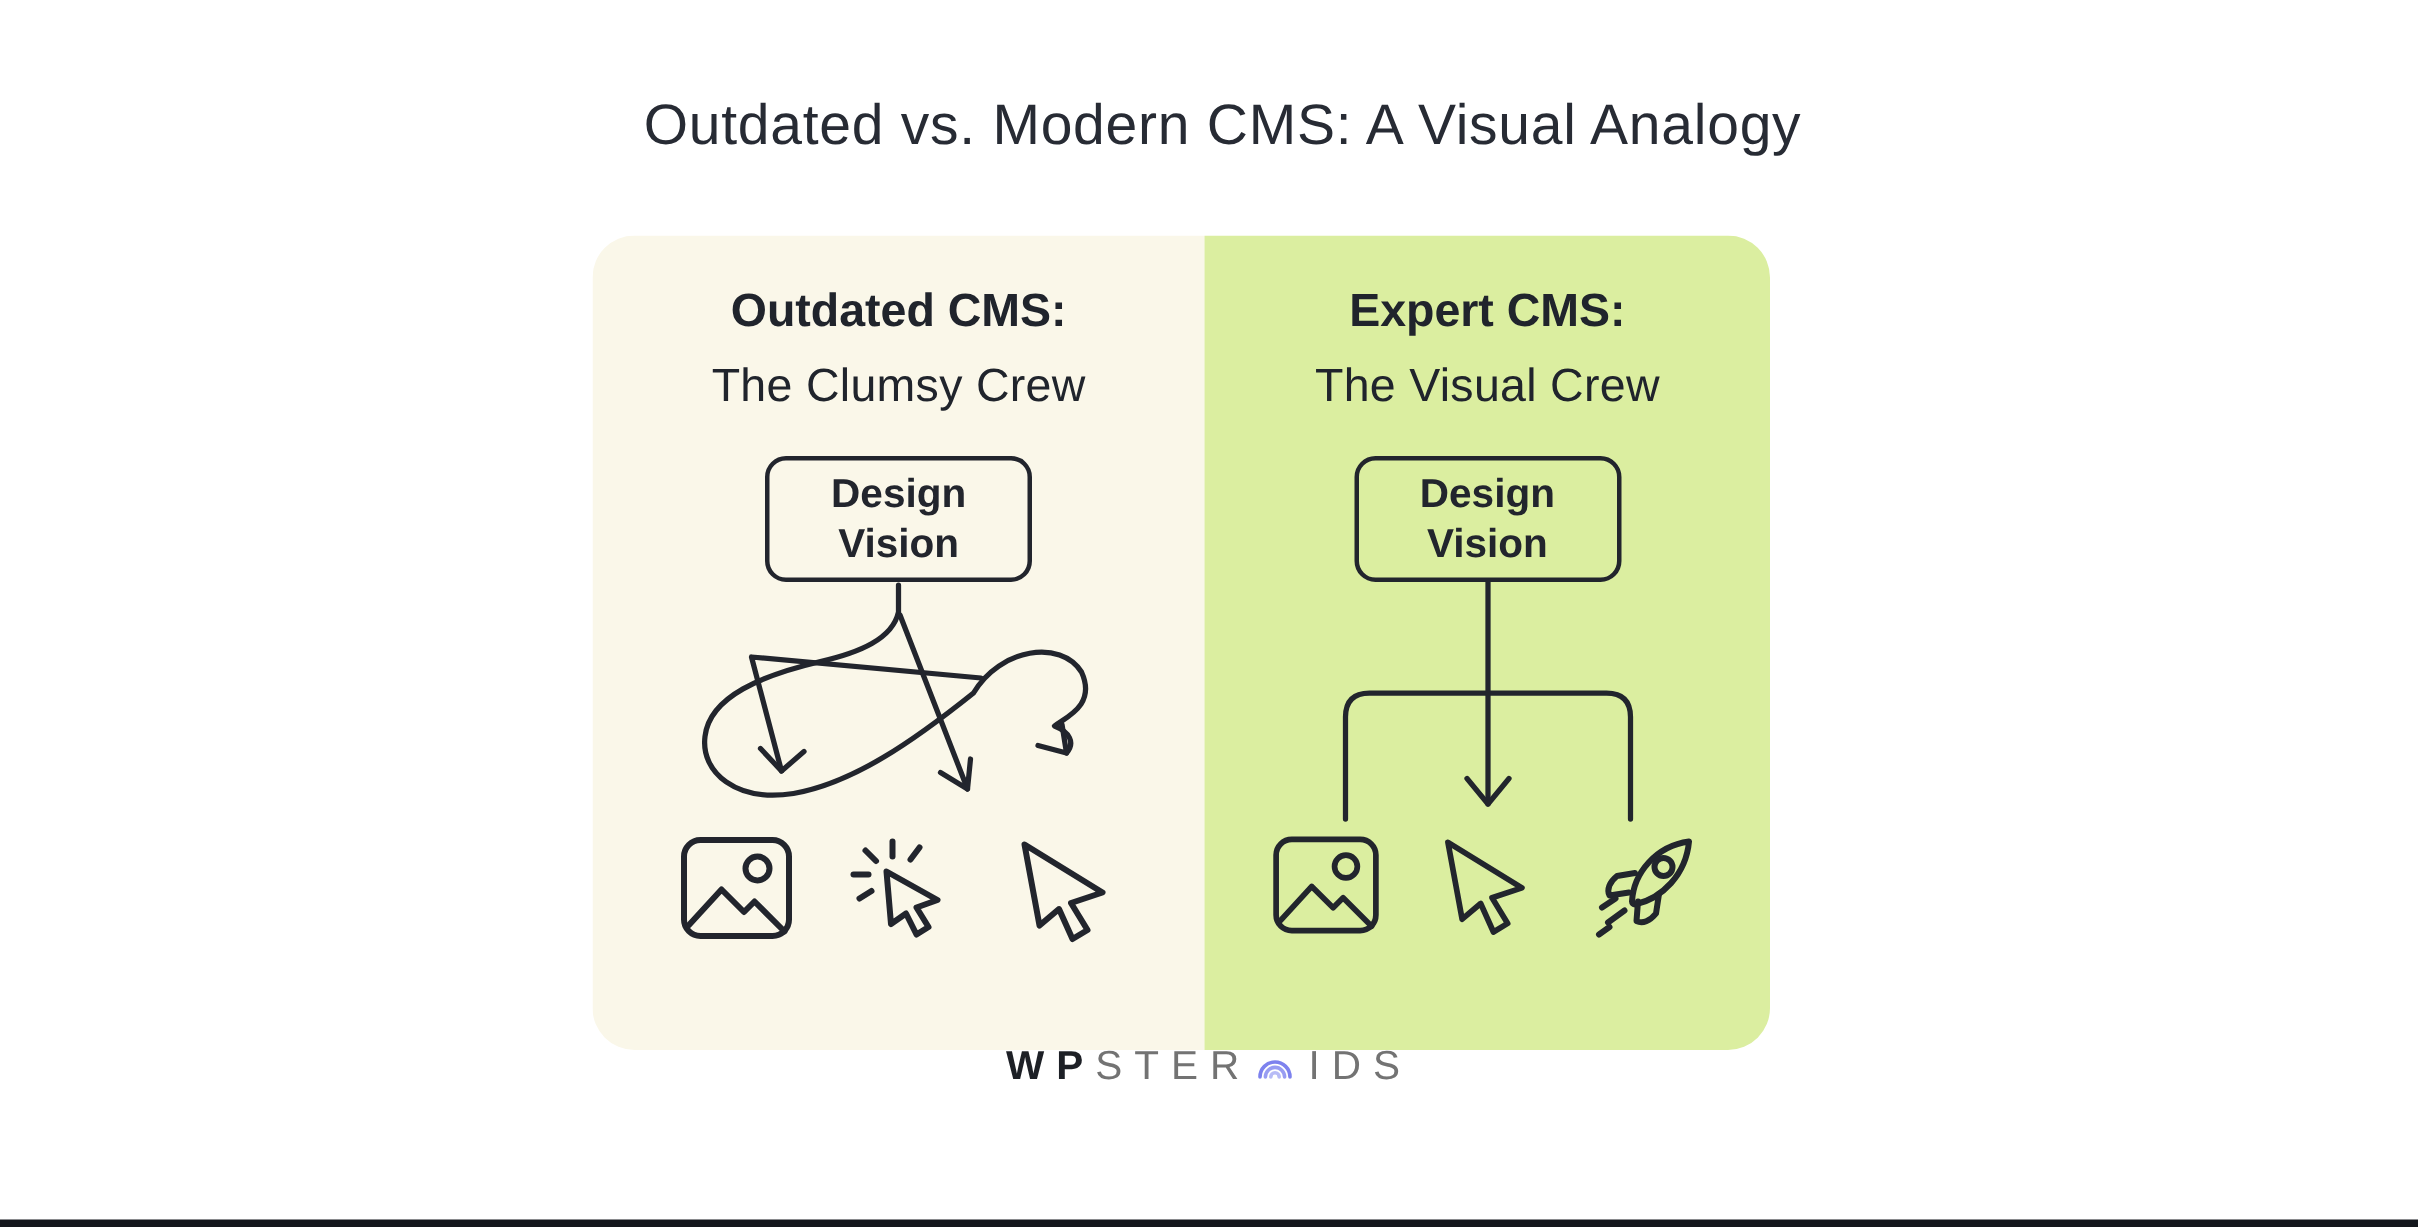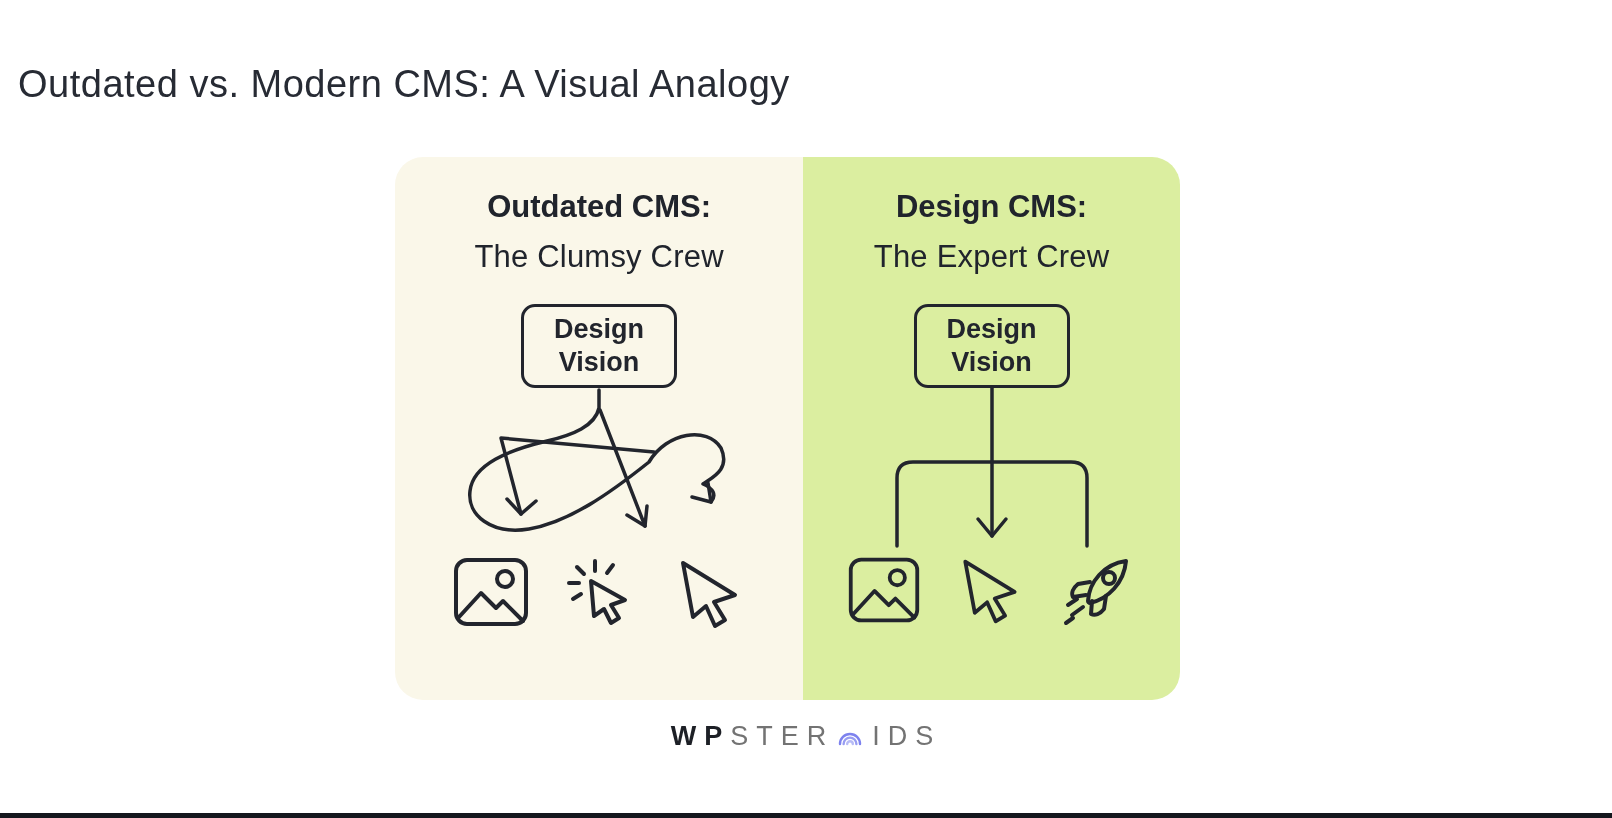--- a/index.html
+++ b/index.html
@@ -1,45 +1,45 @@
 <!DOCTYPE html>
 <html><head>
 <meta charset="utf-8">
 <style>
   html,body{margin:0;padding:0;background:#ffffff;}
   .stage{
     position:relative;width:1612px;height:818px;overflow:hidden;background:#ffffff;
     font-family:"Liberation Sans",sans-serif;color:#22252d;
   }
   .page-title{
-    position:absolute;top:63px;left:18px;right:0;text-align:left;
+    position:absolute;top:63px;left:18px;right:0;text-align:center;
     font-size:38px;font-weight:400;color:#272b34;letter-spacing:0.5px;
   }
   .card{
     position:absolute;left:395px;top:157px;width:785px;height:543px;
     border-radius:28px;overflow:hidden;display:flex;
   }
   .panel{height:100%;display:flex;flex-direction:column;align-items:center;box-sizing:border-box;}
   .panel.outdated{width:52%;background:#faf7e9;}
   .panel.modern{width:48%;background:#dbeea0;}
   .panel-heading{margin-top:32px;text-align:center;font-size:31px;line-height:1.16;color:#20242c;}
   .h-bold{display:block;font-weight:700;}
   .h-reg{display:block;font-weight:400;letter-spacing:0.2px;margin-top:14px;}
   .dv-box{
-    margin-top:29px;width:156px;height:84px;border:3px solid #22252d;border-radius:14px;
+    margin-top:29px;width:178px;height:84px;border:3px solid #22252d;border-radius:14px;
     display:flex;flex-direction:column;justify-content:center;align-items:center;
     font-size:27px;font-weight:700;line-height:1.22;box-sizing:border-box;text-align:center;
   }
   .flow-svg{display:block;}
   .icons-row{display:flex;align-items:flex-start;margin-top:5px;}
   .icons-row.left{gap:30px;}
   .icons-row.right{gap:30px;}
   .icon{display:block;}
   .footer-logo{
-    position:absolute;top:721px;left:0;right:0;
+    position:absolute;top:695px;left:0;right:0;
     display:flex;justify-content:center;align-items:center;
     font-size:27px;letter-spacing:8px;color:#2b2e37;
   }
   .logo-bold{font-weight:700;color:#1d2026;}
   .logo-light{font-weight:400;color:#737373;}
   .logo-arcs{margin:4px 8px 0 2px;display:block;}
   .bottom-strip{position:absolute;left:0;bottom:0;width:100%;height:5px;background:#14171d;}
   svg{overflow:visible;}
 </style>
 </head>
@@ -89,22 +89,22 @@
         </svg>
 
         <svg class="icon" width="78" height="76" viewBox="0 0 78 76" fill="none" stroke="#22252d" stroke-width="4" stroke-linecap="round" stroke-linejoin="round">
           <path d="M14,8 L66,40 L45,47 L56,65 L46,71 L37,51 L24,62 Z"></path>
         </svg>
       </div>
     </div>
 
     <div class="panel modern">
       <div class="panel-heading">
-        <span class="h-bold">Design CMS:</span>
-        <span class="h-reg">The Expert Crew</span>
+        <span class="h-bold">Expert CMS:</span>
+        <span class="h-reg">The Visual Crew</span>
       </div>
 
       <div class="dv-box">
         <span>Design</span>
         <span>Vision</span>
       </div>
 
       <svg class="flow-svg" width="380" height="160" viewBox="0 0 380 160" fill="none" stroke="#22252d" stroke-width="3.5" stroke-linecap="round" stroke-linejoin="round">
         <path d="M95,158 V90 Q95,74 111,74 H269 Q285,74 285,90 V158"></path>
         <path d="M190,0 V148"></path>

